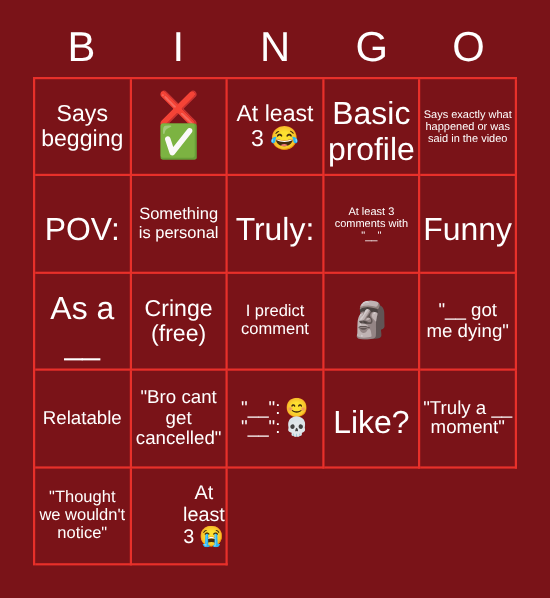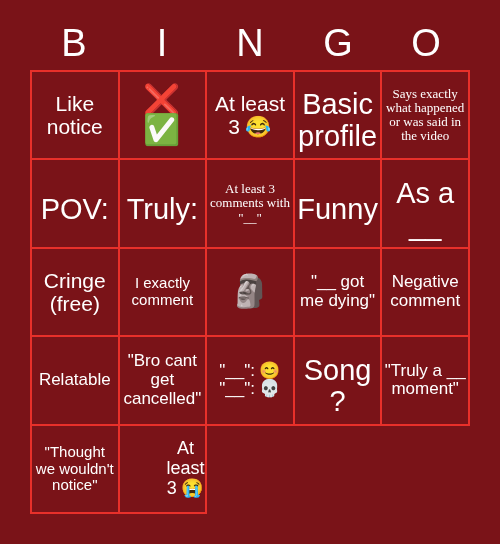--- a/index.html
+++ b/index.html
@@ -65,21 +65,21 @@
     line-height: 1.1;
   }
   .cell .txt {
     display: block;
     width: 100%;
     word-wrap: break-word;
     overflow-wrap: break-word;
     white-space: pre-wrap;
   }
   
-  .fs-xs .txt { font-size: 13px; font-family: Liberation Serif, serif; }
+  .fs-xs .txt { font-size: 10px; }
   .fs-s  .txt { font-size: 15px; }
   .fs-m  .txt { font-size: 17px; }
   .fs-l  .txt { font-size: 21px; }
   .fs-xl .txt { font-size: 18px; margin-left: 46px; }
   .fs-xxl .txt { font-size: 29px; margin-top: 12px; }
   .emoji-stack .txt {
     font-size: 30px;
     line-height: 1.0;
   }
   .emoji-solo .txt {
@@ -94,77 +94,77 @@
   <div class="header">
     <div class="header-letter">B</div>
     <div class="header-letter">I</div>
     <div class="header-letter">N</div>
     <div class="header-letter">G</div>
     <div class="header-letter">O</div>
   </div>
 
   <div class="grid" id="bingo-grid">
       <div class="cell fs-l">
-        <span class="txt">Like notice</span>
+        <span class="txt">Says begging</span>
       </div>
       <div class="cell emoji-stack">
         <span class="txt">❌
 ✅</span>
       </div>
       <div class="cell fs-l">
         <span class="txt">At least 3 😂</span>
       </div>
       <div class="cell fs-xxl">
         <span class="txt">Basic profile</span>
       </div>
       <div class="cell fs-xs">
         <span class="txt">Says exactly what happened or was said in the video</span>
       </div>
       <div class="cell fs-xxl">
         <span class="txt">POV:</span>
       </div>
+      <div class="cell fs-s">
+        <span class="txt">Something is personal</span>
+      </div>
       <div class="cell fs-xxl">
         <span class="txt">Truly:</span>
       </div>
       <div class="cell fs-xs">
         <span class="txt">At least 3 comments with "__"</span>
       </div>
       <div class="cell fs-xxl">
         <span class="txt">Funny</span>
       </div>
       <div class="cell fs-xxl">
         <span class="txt">As a __</span>
       </div>
       <div class="cell fs-l">
         <span class="txt">Cringe (free)</span>
       </div>
       <div class="cell fs-s">
-        <span class="txt">I exactly comment</span>
+        <span class="txt">I predict comment</span>
       </div>
       <div class="cell emoji-solo">
         <span class="txt">🗿</span>
       </div>
       <div class="cell fs-m">
         <span class="txt">"__ got me dying"</span>
-      </div>
-      <div class="cell fs-m">
-        <span class="txt">Negative comment</span>
       </div>
       <div class="cell fs-m">
         <span class="txt">Relatable</span>
       </div>
       <div class="cell fs-m">
         <span class="txt">"Bro cant get cancelled"</span>
       </div>
       <div class="cell fs-m">
         <span class="txt">"__": 😊
 "__": 💀</span>
       </div>
       <div class="cell fs-xxl">
-        <span class="txt">Song?</span>
+        <span class="txt">Like?</span>
       </div>
       <div class="cell fs-m">
         <span class="txt">"Truly a __ moment"</span>
       </div>
       <div class="cell fs-s">
         <span class="txt">"Thought we wouldn't notice"</span>
       </div>
       <div class="cell fs-xl">
         <span class="txt">At least 3 😭</span>
       </div>

